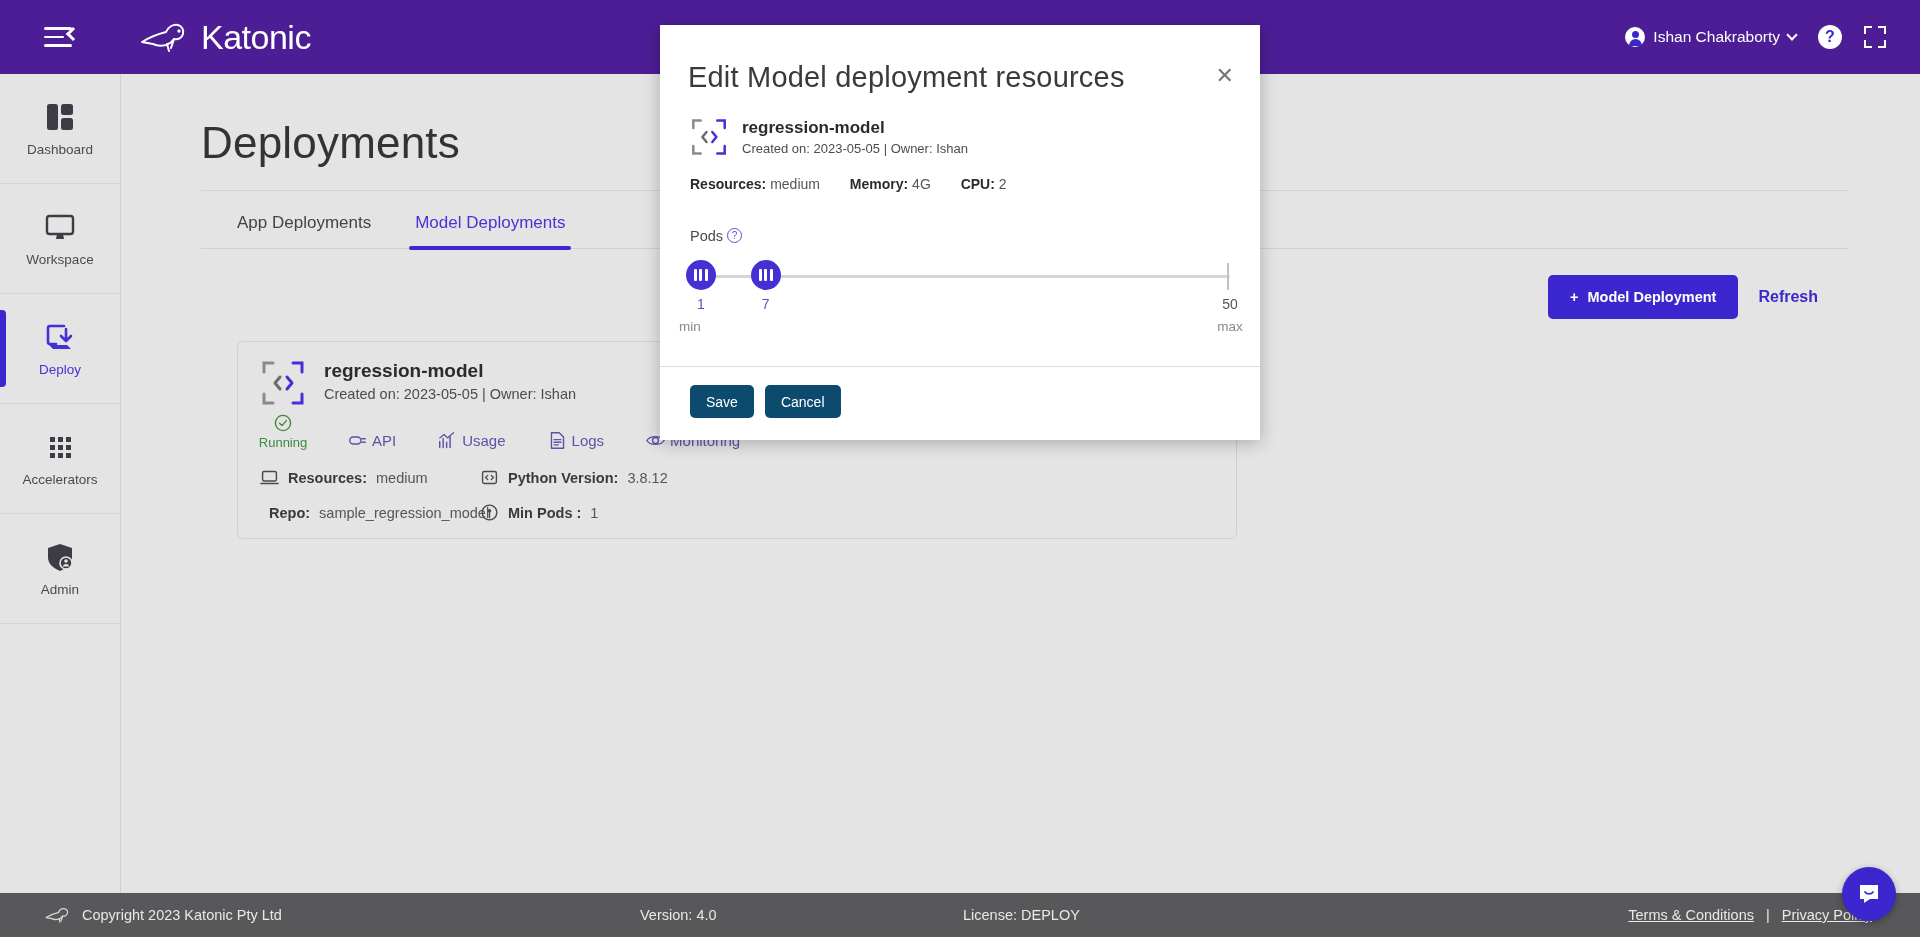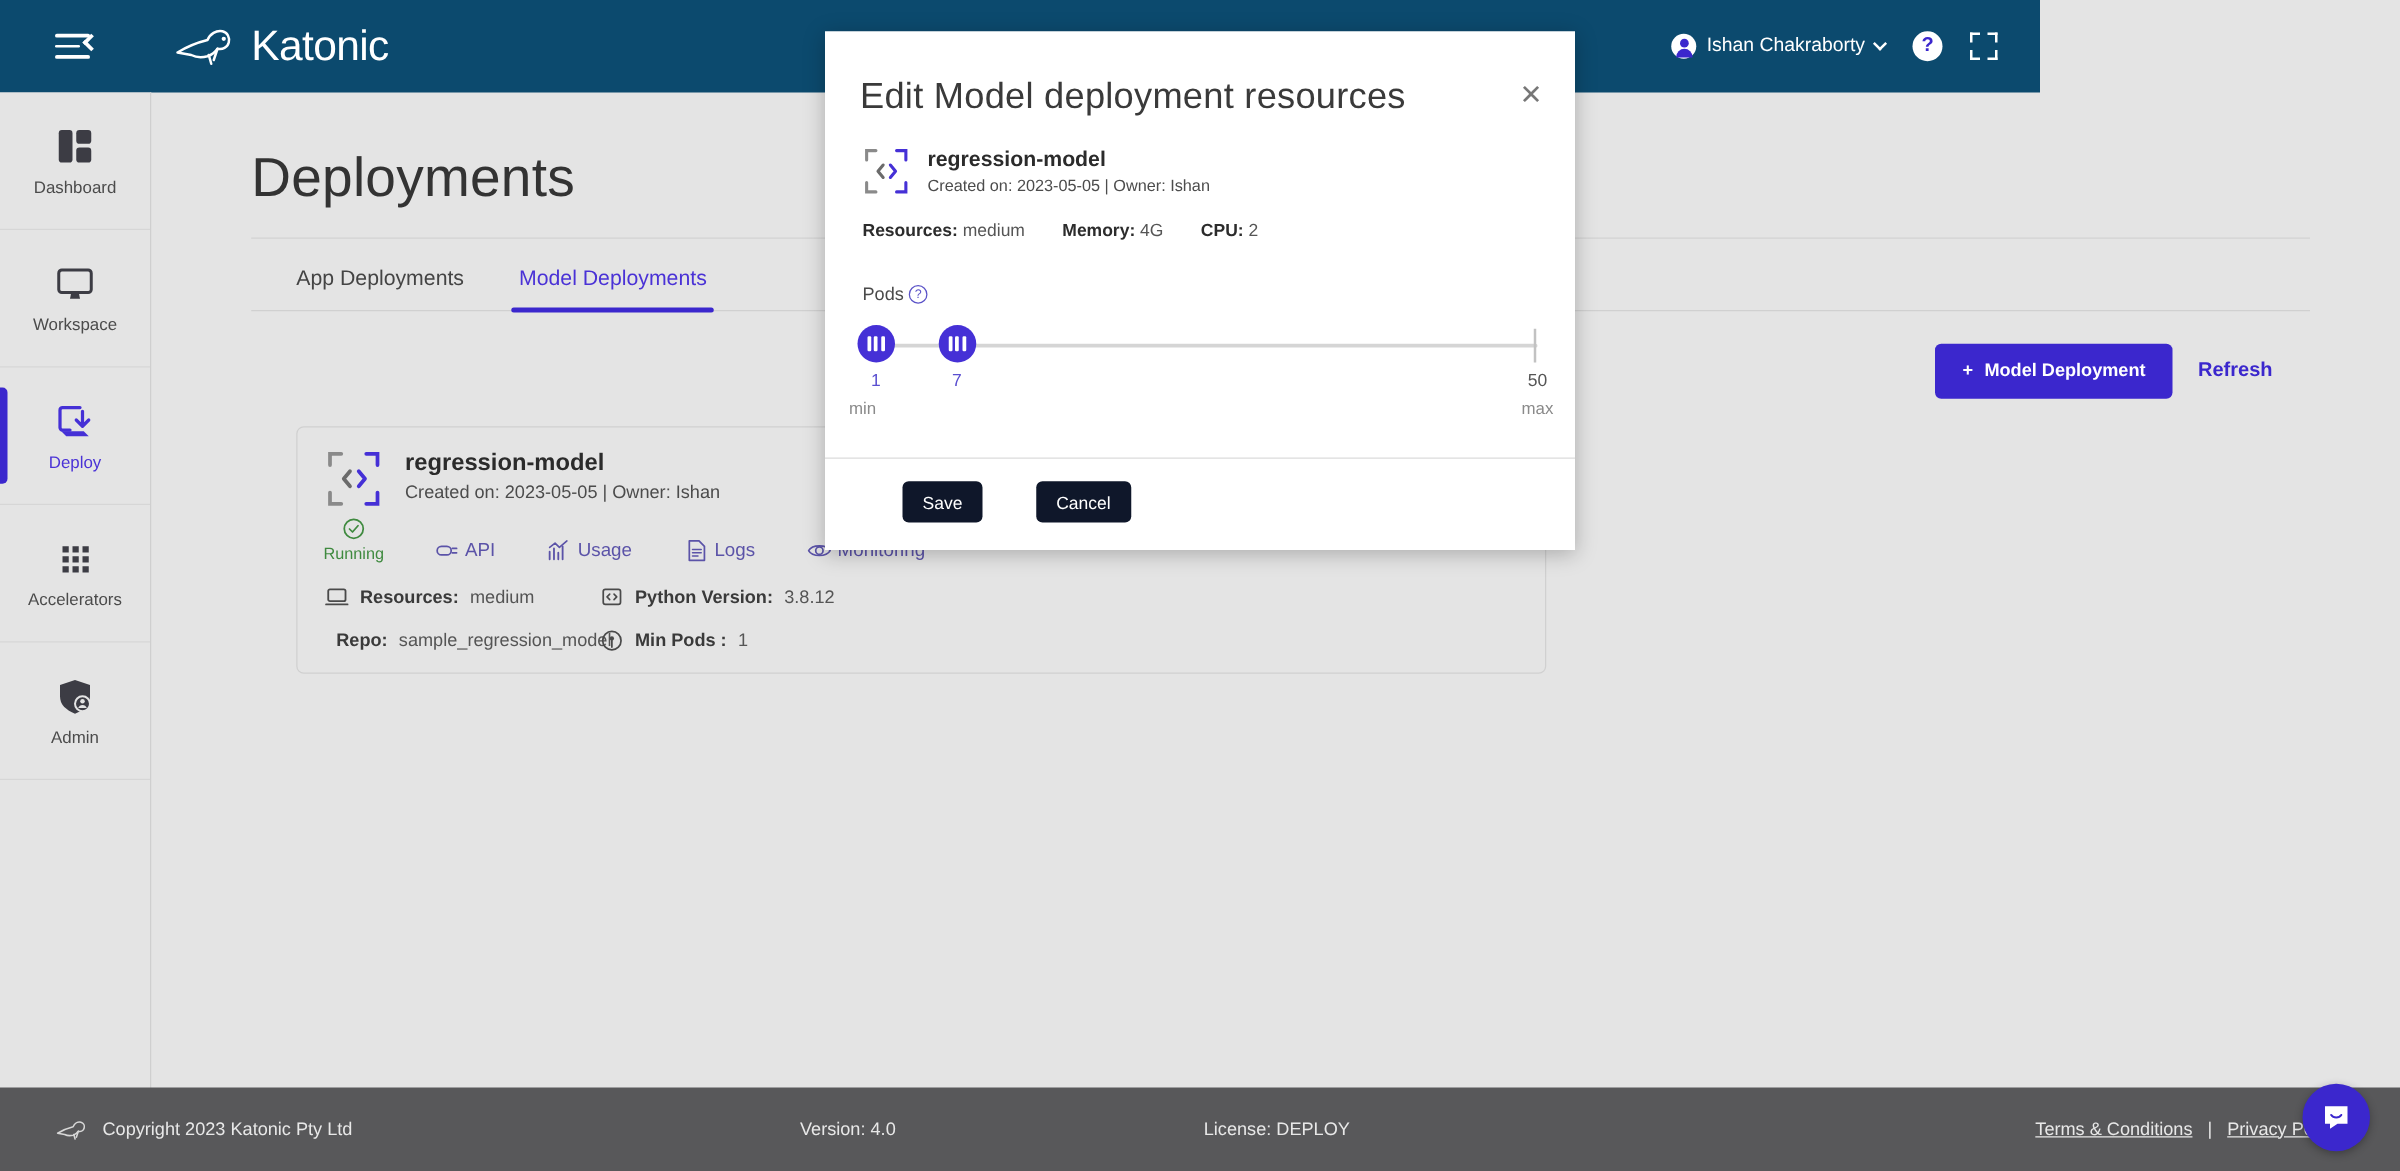--- a/index.html
+++ b/index.html
@@ -6,22 +6,22 @@
   html, body {
     width: 1920px; height: 937px;
     font-family: "Liberation Sans", sans-serif;
     background: #e4e4e4;
     overflow: hidden;
   }
   .app { position: relative; width: 1920px; height: 937px; }
 
   
   .topbar {
-    position: absolute; top: 0; left: 0; width: 1632px; height: 74px;
-    background: #0c4a6e; display: flex; align-items: center; text-align: center;
+    position: absolute; top: 0; left: 0; width: 1920px; height: 74px;
+    background: #4c1d95; display: flex; align-items: center; text-align: center;
   }
   .hamburger { margin-left: 44px; width: 32px; height: 26px; cursor: pointer;
     display: flex; flex-direction: column; justify-content: center; position: relative; }
   .hamburger i { display: block; height: 3px; background: #fff; border-radius: 2px; margin: 3px 0; }
   .hamburger i:nth-child(1) { width: 28px; }
   .hamburger i:nth-child(2) { width: 20px; }
   .hamburger i:nth-child(3) { width: 28px; }
   .hamburger .arrow {
     position: absolute; right: -2px; top: 5px; width: 10px; height: 10px;
     border-left: 3px solid #fff; border-bottom: 3px solid #fff; transform: rotate(45deg);
@@ -105,21 +105,21 @@
   .status-block { display:flex; flex-direction:column; align-items:center; width:46px; flex:none; }
   .status-label { font-size:13px; color:#3f8a3f; margin-top:3px; }
   .act { display:flex; align-items:center; gap:5px; color:#5b53a8; font-size:15px; cursor:pointer; }
   .dep-info { margin-top:18px; display:grid; grid-template-columns: 220px 1fr; row-gap:16px; }
   .info-item { display:flex; align-items:center; gap:9px; font-size:14.5px; color:#3a3a3a; }
   .info-item b { font-weight:bold; }
   .info-item .v { color:#555; }
 
   
   .footer {
-    position:absolute; bottom:0; left:0; width:1920px; height:67px; background:#58585a;
+    position:absolute; bottom:0; left:0; width:1920px; height:44px; background:#58585a;
     display:flex; align-items:center; color:#e8e8e8; font-size:14.5px;
   }
   .f-copy { margin-left:44px; display:flex; align-items:center; gap:10px; }
   .f-ver { position:absolute; left:640px; }
   .f-lic { position:absolute; left:963px; }
   .f-links { position:absolute; right:48px; display:flex; gap:12px; align-items:center; }
   .f-links a { color:#e8e8e8; text-decoration:underline; cursor:pointer; }
   .chat-bubble {
     position:absolute; right:24px; bottom:16px; width:54px; height:54px; border-radius:50%;
     background:#3b27cd; display:flex; align-items:center; justify-content:center; cursor:pointer;
@@ -166,22 +166,22 @@
     position:absolute; top:0; width:30px; height:30px; border-radius:50%; background:#4530d6;
     display:flex; align-items:center; justify-content:center; gap:2.5px; cursor:pointer; transform:translateX(-15px);
   }
   .thumb i { width:3px; height:12px; background:#fff; border-radius:1px; display:block; }
   .thumb-val { position:absolute; top:36px; font-size:14px; color:#5a4fd0; transform:translateX(-50%); }
   .edge-val { position:absolute; top:36px; font-size:14px; color:#555; transform:translateX(-50%); }
   .edge-cap { position:absolute; top:59px; font-size:13.5px; color:#8a8a8a; transform:translateX(-50%); }
 
   .modal-foot { margin-top:10px; border-top:1px solid #dcdcdc; padding:18px 30px 22px 30px; display:flex; gap:11px; }
   .m-btn {
-    background:#0f172a; color:#fff; border:none; border-radius:5px; height:33px; padding:0 16px;
-    font-size:14px; cursor:pointer; font-family:"Liberation Sans", sans-serif;margin-left:32px;
+    background:#0c4a6e; color:#fff; border:none; border-radius:5px; height:33px; padding:0 16px;
+    font-size:14px; cursor:pointer; font-family:"Liberation Sans", sans-serif;
   }
 </style>
 </head>
 <body>
 
 <div class="app">
 
   <div class="topbar">
     <div class="hamburger">
       <i></i>

